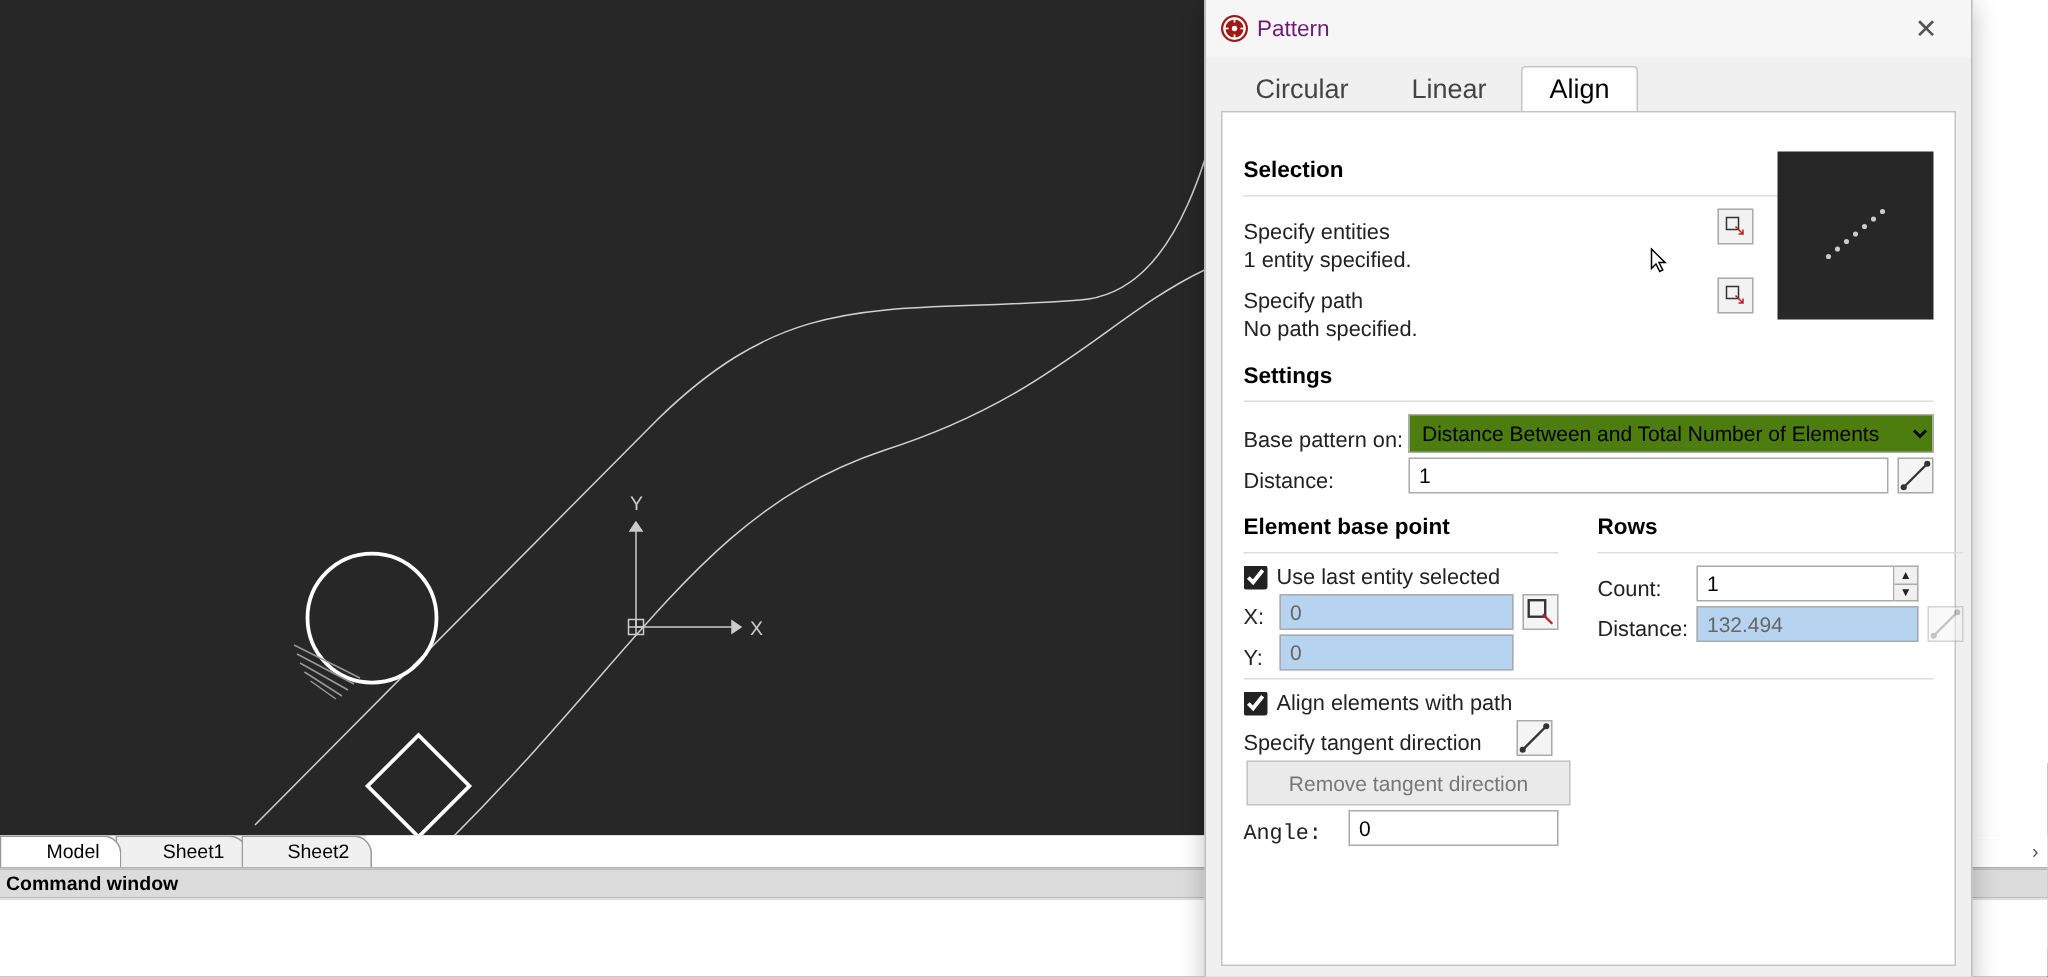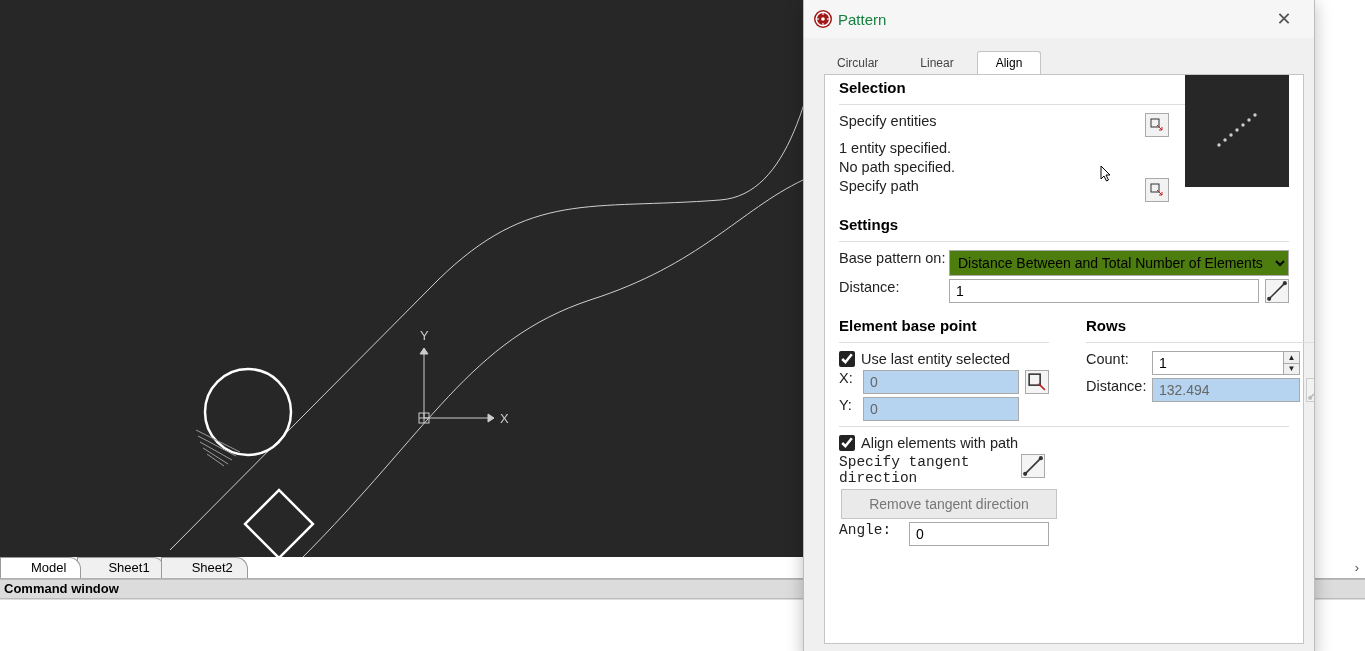--- a/index.html
+++ b/index.html
@@ -53,56 +53,56 @@
   .dialog {
     position: absolute; right: 50px; top: -1px; width: 512px; height: 660px;
     background: #f0f0f0; border: 1px solid #bcbcbc;
     box-shadow: 0 4px 16px rgba(0,0,0,0.25);
     display: flex; flex-direction: column;
   }
   .titlebar {
     height: 38px; background: #f6f6f6; display: flex; align-items: center;
     padding: 0 10px;
   }
-  .titlebar .title { flex:1; font-size: 15px; color:#15803d; padding-left: 6px; }
+  .titlebar .title { flex:1; font-size: 15px; color:#701a75; padding-left: 6px; }
   .titlebar .app-icon {
     width: 18px; height: 18px; border-radius: 50%;
     background: #a01818;
     display: flex; align-items: center; justify-content: center;
     color: #fff; font-size: 11px; font-weight: bold;
   }
   .close-btn {
     width: 40px; height: 100%; display:flex; align-items:center; justify-content:center;
     color:#555; font-size: 18px; cursor:pointer;
   }
 
   .dialog-body { flex:1; background: #f0f0f0; padding: 0; overflow: hidden; }
 
   
   .dlg-tabs {
     display: flex; align-items: flex-end; height: 30px; padding-left: 14px; margin-top: 6px;
   }
   .dlg-tab {
-    padding: 4px 18px; font-size: 12px; color:#444; cursor:pointer;
+    padding: 4px 18px; font-size: 18px; color:#444; cursor:pointer;
     border: 1px solid transparent; border-bottom: none;
     border-top-left-radius: 3px; border-top-right-radius: 3px;
     margin-right: 4px;
   }
   .dlg-tab.active {
     background: #fff; border-color: #c4c4c4; color:#000;
   }
   .panel {
-    margin: 0 10px 10px 20px; background: #fff; border: 1px solid #c4c4c4;
-    padding: 0 14px; height: 570px;
+    margin: 0 10px 10px 10px; background: #fff; border: 1px solid #c4c4c4;
+    padding: 26px 14px; height: 570px;
   }
 
   .section-title { font-weight: 700; font-size: 15px; margin: 4px 0 8px 0; }
   .hr { border-top: 1px solid #ddd; margin: 2px 0 8px 0; }
 
-  .row { display: flex; align-items: flex-start; margin: 3px 0; font-size: 14.5px; color:#222; }
+  .row { display: flex; align-items: flex-end; margin: 3px 0; font-size: 14.5px; color:#222; }
   .row .lbl { flex:1; }
   .row input[type=text] {
     height: 24px; padding: 0 6px; font-size: 14px;
     border: 1px solid #aaa; background:#fff;
   }
   .row input.disabled { background: #b6d4ef; color:#666; }
   .row select {
     height: 26px; font-size: 14px; border: 1px solid #aaa; background:#4d7c0f;
     padding: 0 4px;
   }
@@ -111,21 +111,21 @@
     width: 24px; height: 24px; border: 1px solid #aaa; background: #f2f2f2;
     display:flex; align-items:center; justify-content:center; cursor:pointer;
   }
   .pick-btn svg { width: 14px; height: 14px; }
   .preview {
     position:absolute; right: 0; top: -4px; width: 104px; height: 112px;
     background: #272727;
   }
   .preview svg { width:100%; height:100%; }
 
-  .two-col { display:flex; gap: 37px; }
+  .two-col { display:flex; gap: 26px; }
   .two-col > div { flex:1; }
 
   .chk { width:16px; height:16px; accent-color:#222; margin-right:6px; }
 
   .small-btn {
     width: 24px; height: 24px; border: 1px solid #aaa; background: #f4f4f4;
     display:inline-flex; align-items:center; justify-content:center; cursor:pointer; margin-left: 6px;
   }
   .small-btn.disabled { opacity:0.5; }
   .spin-input { display:flex; align-items:center; }
@@ -227,31 +227,31 @@
               <svg viewBox="0 0 14 14">
                   <rect x="1" y="1" width="8" height="8" fill="none" stroke="#333"></rect>
                   <path d="M7 7 L12 12 M9 12 L12 12 L12 9" stroke="#b22" fill="none"></path>
                 </svg>
             </span>
           </div>
           <div class="row">
               <span>1 entity specified.</span>
             </div>
           <div class="row">
-              <span>No path specified.</span>
-            </div>
-          <div class="row">
             <span class="lbl">Specify path</span>
             <span class="pick-btn" style="margin-right:120px;">
               <svg viewBox="0 0 14 14">
                   <rect x="1" y="1" width="8" height="8" fill="none" stroke="#333"></rect>
                   <path d="M7 7 L12 12 M9 12 L12 12 L12 9" stroke="#b22" fill="none"></path>
                 </svg>
             </span>
           </div>
+          <div class="row">
+              <span>No path specified.</span>
+            </div>
 
           <div class="preview">
             <svg viewBox="0 0 104 112">
               <g fill="#ccc">
                 <circle cx="34" cy="70" r="1.7"></circle>
                 <circle cx="40" cy="65" r="1.7"></circle>
                 <circle cx="46" cy="60" r="1.7"></circle>
                 <circle cx="52" cy="55" r="1.7"></circle>
                 <circle cx="58" cy="50" r="1.7"></circle>
                 <circle cx="64" cy="45" r="1.7"></circle>
@@ -330,21 +330,21 @@
             </div>
           </div>
         </div>
 
         <div class="hr"></div>
         <div class="row">
           <input type="checkbox" class="chk" checked="" style="">
           <span>Align elements with path</span>
         </div>
         <div class="row">
-          <span class="lbl" style="flex:0 0 176px;font-family:Liberation Mono, monospace;">Specify tangent direction</span>
+          <span class="lbl" style="flex:0 0 176px;">Specify tangent direction</span>
           <span class="small-btn">
             <svg viewBox="0 0 14 14">
                 <line x1="2" y1="12" x2="12" y2="2" stroke="#333"></line>
                 <circle cx="2" cy="12" r="1.3" fill="#333"></circle>
                 <circle cx="12" cy="2" r="1.3" fill="#333"></circle>
               </svg>
           </span>
         </div>
         <div class="row">
           <div class="wide-btn">Remove tangent direction</div>

